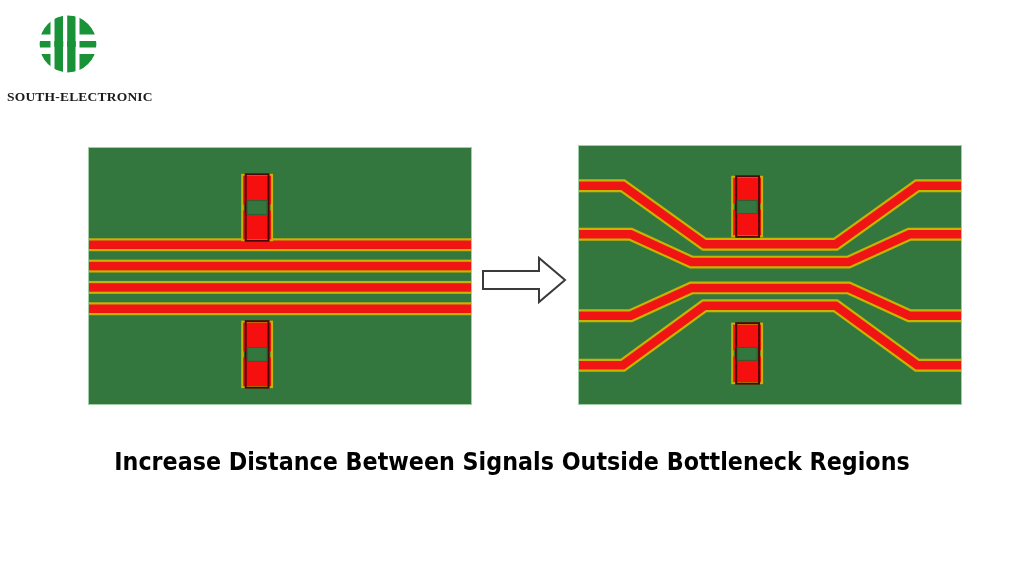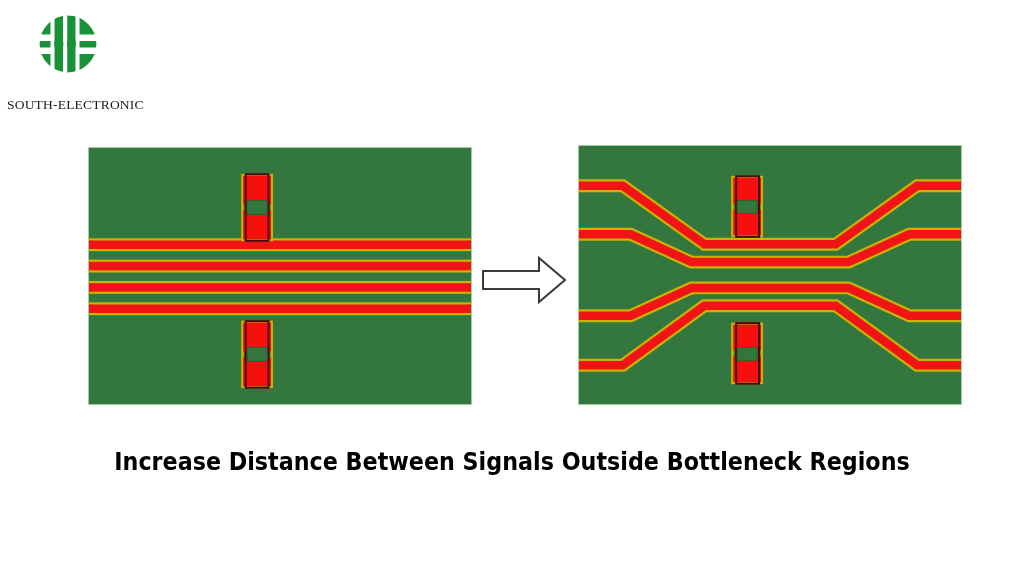--- a/index.html
+++ b/index.html
@@ -29,26 +29,25 @@
     top: 0px;
     width: 60px;
     height: 60px;
   }
   #logo-wordmark {
     position: absolute;
     left: 7px;
     top: 75px;
     width: 140px;
     font-family: "Liberation Serif", serif;
-    font-weight: normal;
+    font-weight: bold;
     font-size: 13.5px;
     letter-spacing: 0.2px;
     color: #1a1a1a;
     white-space: nowrap;
-    margin-top: 8px;
   }
 
   
   .board {
     position: absolute;
     background: #34773e;
     border: 1px solid #9fcfa3;
     box-sizing: border-box;
     overflow: hidden;
   }

